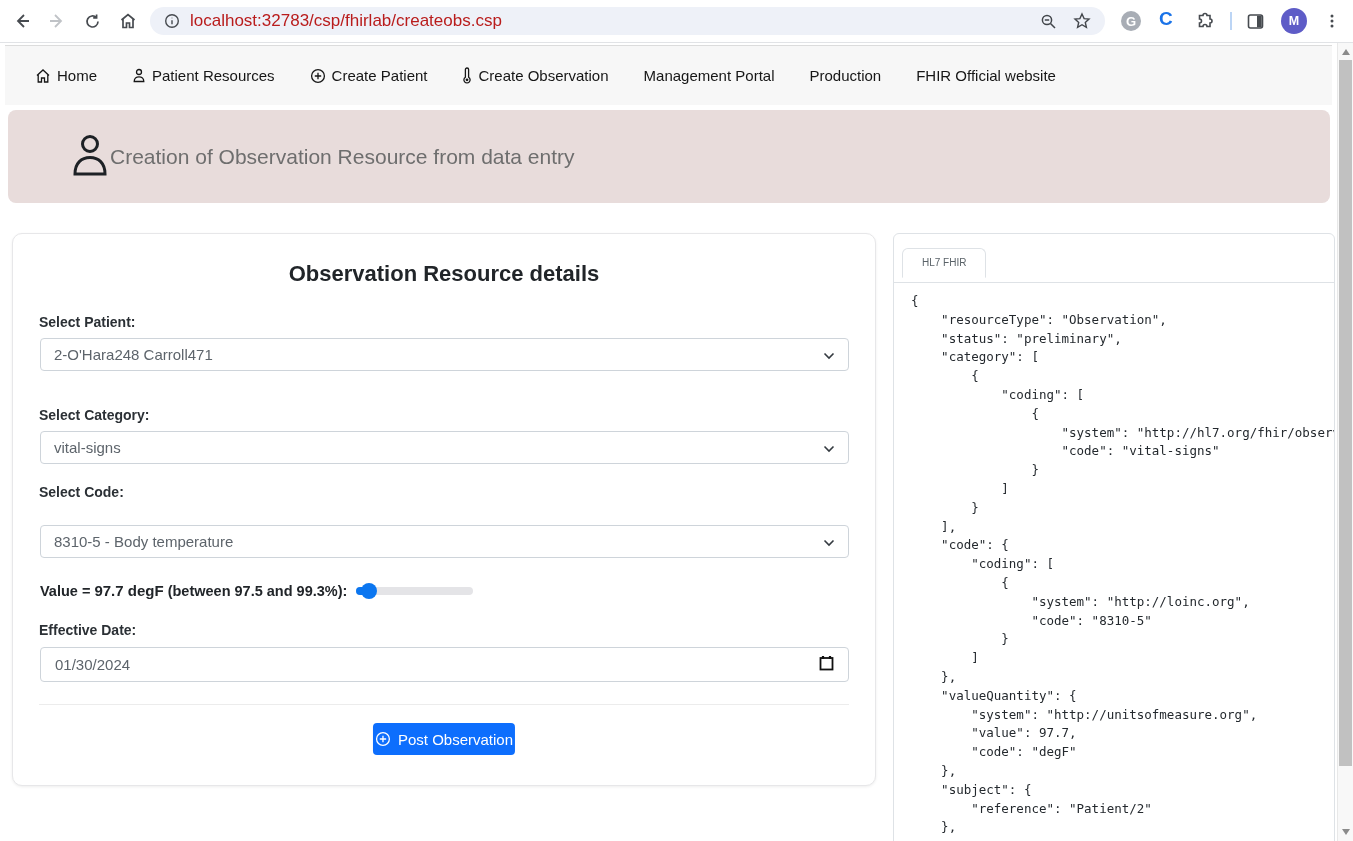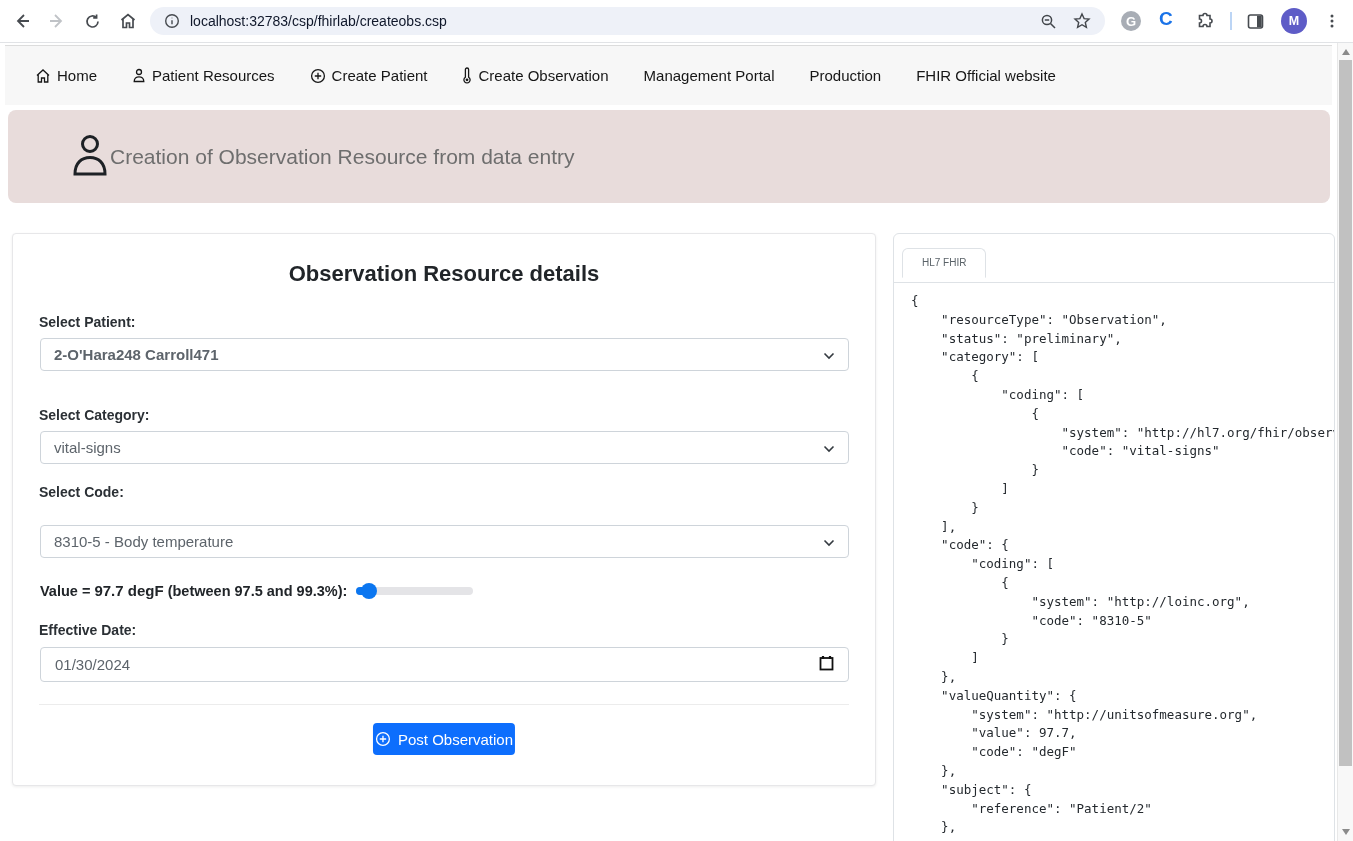--- a/index.html
+++ b/index.html
@@ -7,21 +7,21 @@
               font-family:"Liberation Sans", sans-serif; }
 
   
   .chrome { position:absolute; left:0; top:0; width:1353px; height:43px; background:#fff;
             border-bottom:1px solid #e1e3e6; z-index:30; }
   .chrome-btn { position:absolute; top:7px; width:28px; height:28px; border-radius:50%;
                 display:flex; align-items:center; justify-content:center; color:#474b50; }
   .chrome-btn.disabled { color:#c0c3c7; }
   .url-pill { position:absolute; left:150px; top:7px; width:955px; height:28px; border-radius:14px;
               background:#eef1f8; display:flex; align-items:center; padding:0 14px; }
-  .url-text { font-size:14px; color:#0f172a; margin-left:10px; }
+  .url-text { font-size:17px; color:#b91c1c; margin-left:10px; }
   .pill-right { margin-left:auto; display:flex; align-items:center; gap:16px; color:#42464b; }
   .ext-badge-g { position:absolute; left:1121px; top:11px; width:20px; height:20px; border-radius:50%;
                  background:#a8adb5; color:#fff; font-size:13px; font-weight:bold;
                  display:flex; align-items:center; justify-content:center; }
   .ext-c { position:absolute; left:1159px; top:8px; font-size:19px; font-weight:bold; color:#1a73e8; }
   .chrome-sep { position:absolute; left:1230px; top:12px; width:2px; height:18px; background:#bcd5f5; }
   .avatar { position:absolute; left:1281px; top:8px; width:26px; height:26px; border-radius:50%;
             background:#5e5cc7; color:#fff; font-size:12.5px; font-weight:bold;
             display:flex; align-items:center; justify-content:center; }
 
@@ -43,21 +43,21 @@
   .nav-item svg { display:block; }
 
   
   .banner { position:absolute; left:8px; top:110px; width:1322px; height:93px; background:#e8dcdb;
             border-radius:8px; display:flex; align-items:center; }
   .banner-icon { margin-left:62px; color:#1d2125; }
   .banner-title { font-size:21px; color:#6e6e6e; }
 
   
   .form-card { position:absolute; left:12px; top:233px; width:864px; height:553px; background:#fff;
-               border:1px solid #e7e7e9; border-radius:4px; box-shadow:0 1px 3px rgba(0,0,0,.07); }
+               border:1px solid #e7e7e9; border-radius:10px; box-shadow:0 1px 3px rgba(0,0,0,.07); }
   .form-title { position:absolute; left:0; top:27px; width:100%; text-align:center;
                 font-size:22px; font-weight:bold; color:#212529; }
   .fld-label { position:absolute; left:26px; font-size:14px; font-weight:bold; color:#2b3035; }
   .sel { position:absolute; left:27px; width:809px; height:33px; border:1px solid #ced4da;
          border-radius:4px; background:#fff; display:flex; align-items:center; padding:0 13px;
          font-size:15px; color:#5d646b; cursor:pointer; }
   .sel .chev { margin-left:auto; color:#343a40; }
   .value-row { position:absolute; left:27px; top:348px; display:flex; align-items:center;
                font-size:14.5px; font-weight:bold; color:#212529; white-space:pre; }
   .slider { position:relative; width:117px; height:16px; margin-left:9px; }
@@ -220,21 +220,21 @@
         <path d="M5 41 C5 30 11.5 24.5 20 24.5 C28.5 24.5 35 30 35 41 Z"></path>
       </svg>
   </span>
   <span class="banner-title">Creation of Observation Resource from data entry</span>
 </div>
 
 <div class="form-card">
   <div class="form-title">Observation Resource details</div>
 
   <div class="fld-label" style="top:80px;">Select Patient:</div>
-  <div class="sel" style="top:104px;font-weight:bold;">
+  <div class="sel" style="top:104px;">
     <span>2-O'Hara248 Carroll471</span>
     <span class="chev">
       <svg width="12" height="8" viewBox="0 0 12 8" fill="none" stroke="currentColor" stroke-width="1.6">
           <path d="M1.5 1.5 L6 6 L10.5 1.5"></path>
         </svg>
     </span>
   </div>
 
   <div class="fld-label" style="top:173px;">Select Category:</div>
   <div class="sel" style="top:197px;justify-content:flex-end;">

